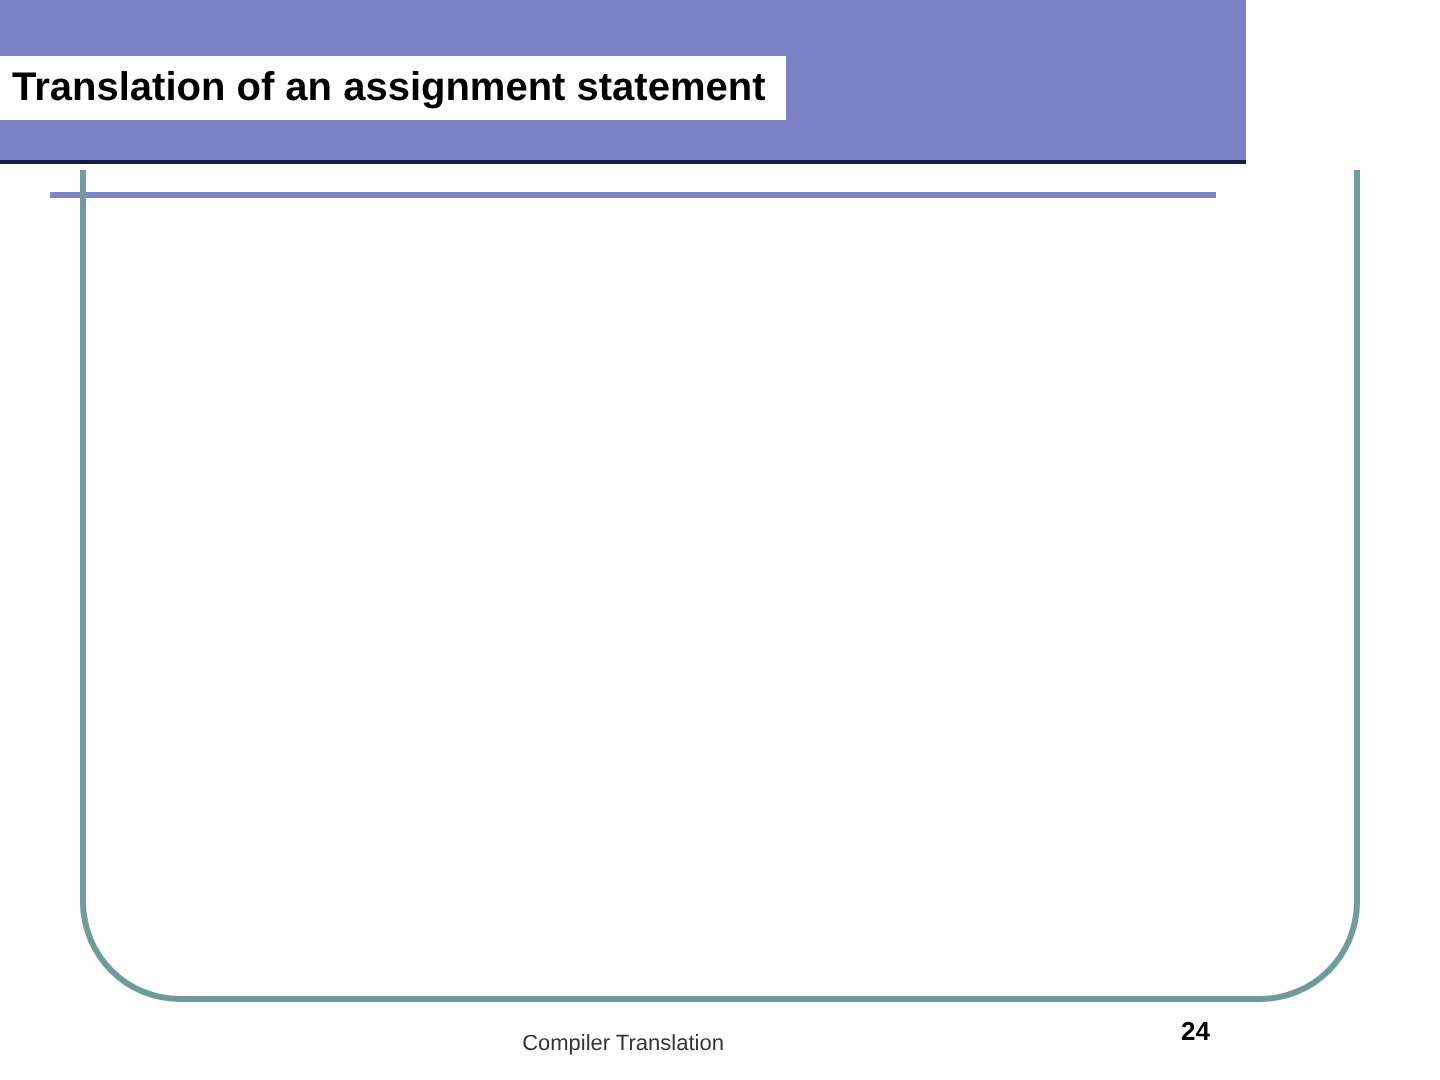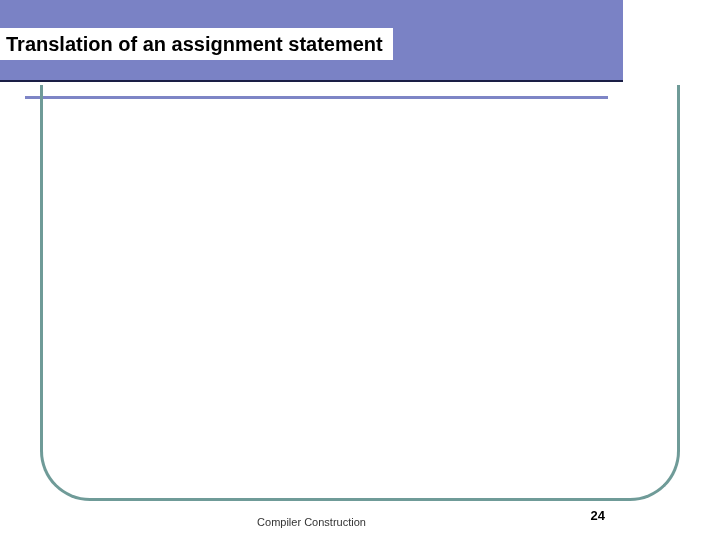--- a/index.html
+++ b/index.html
@@ -76,15 +76,15 @@
 <body>
 
 <div class="slide">
   <div class="banner"></div>
   <div class="title-block">
     <h1>Translation of an assignment statement</h1>
   </div>
   <div class="hr-dark"></div>
   <div class="hr-light"></div>
   <div class="content-frame"></div>
-  <div class="footer-text">Compiler Construction</div>
+  <div class="footer-text">Compiler Translation</div>
   <div class="page-number">24</div>
 </div>
 
 </body></html>

